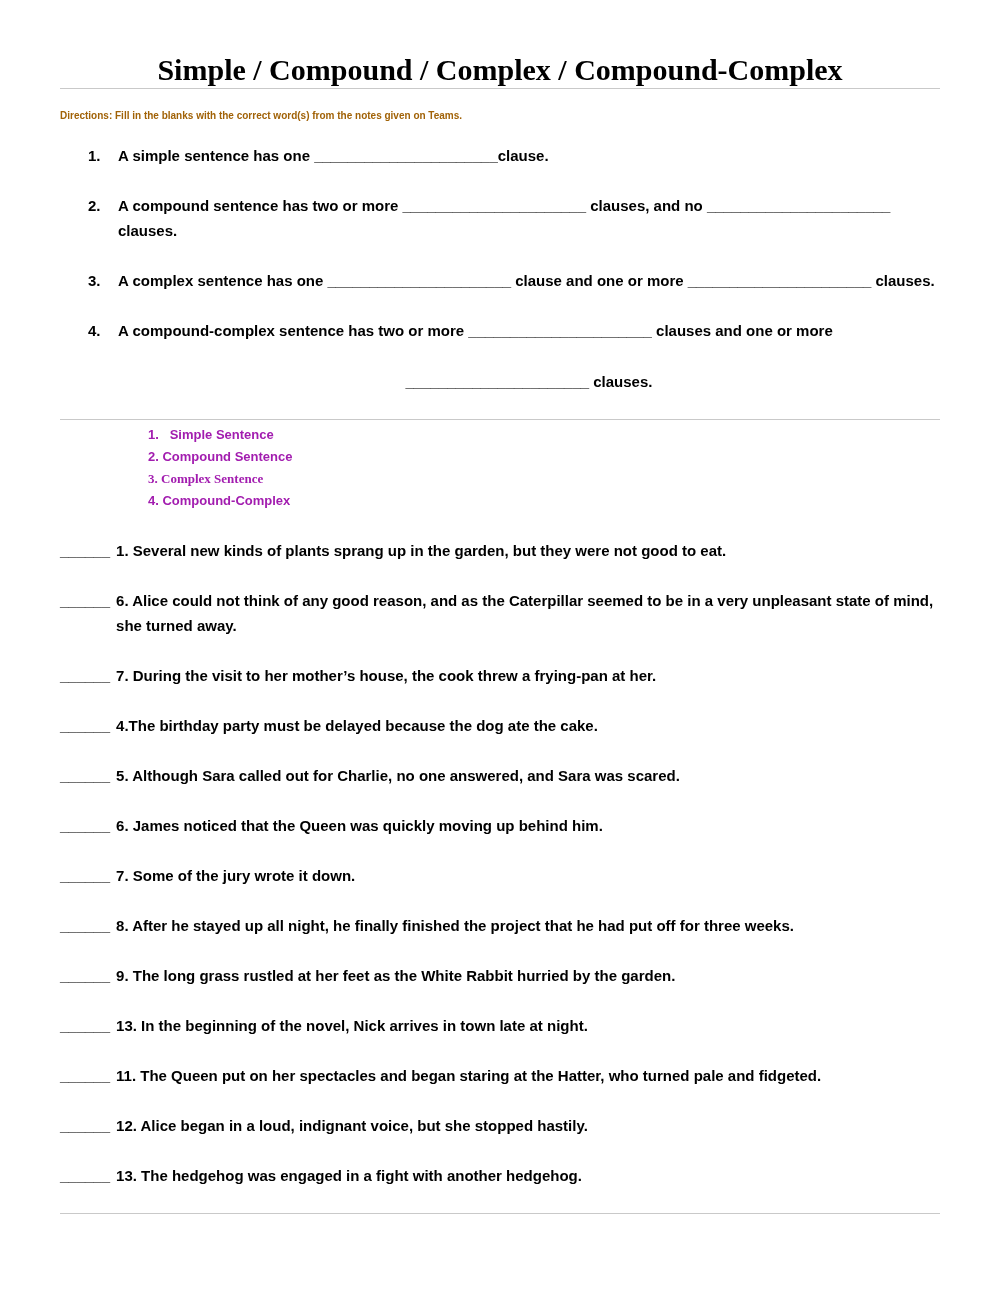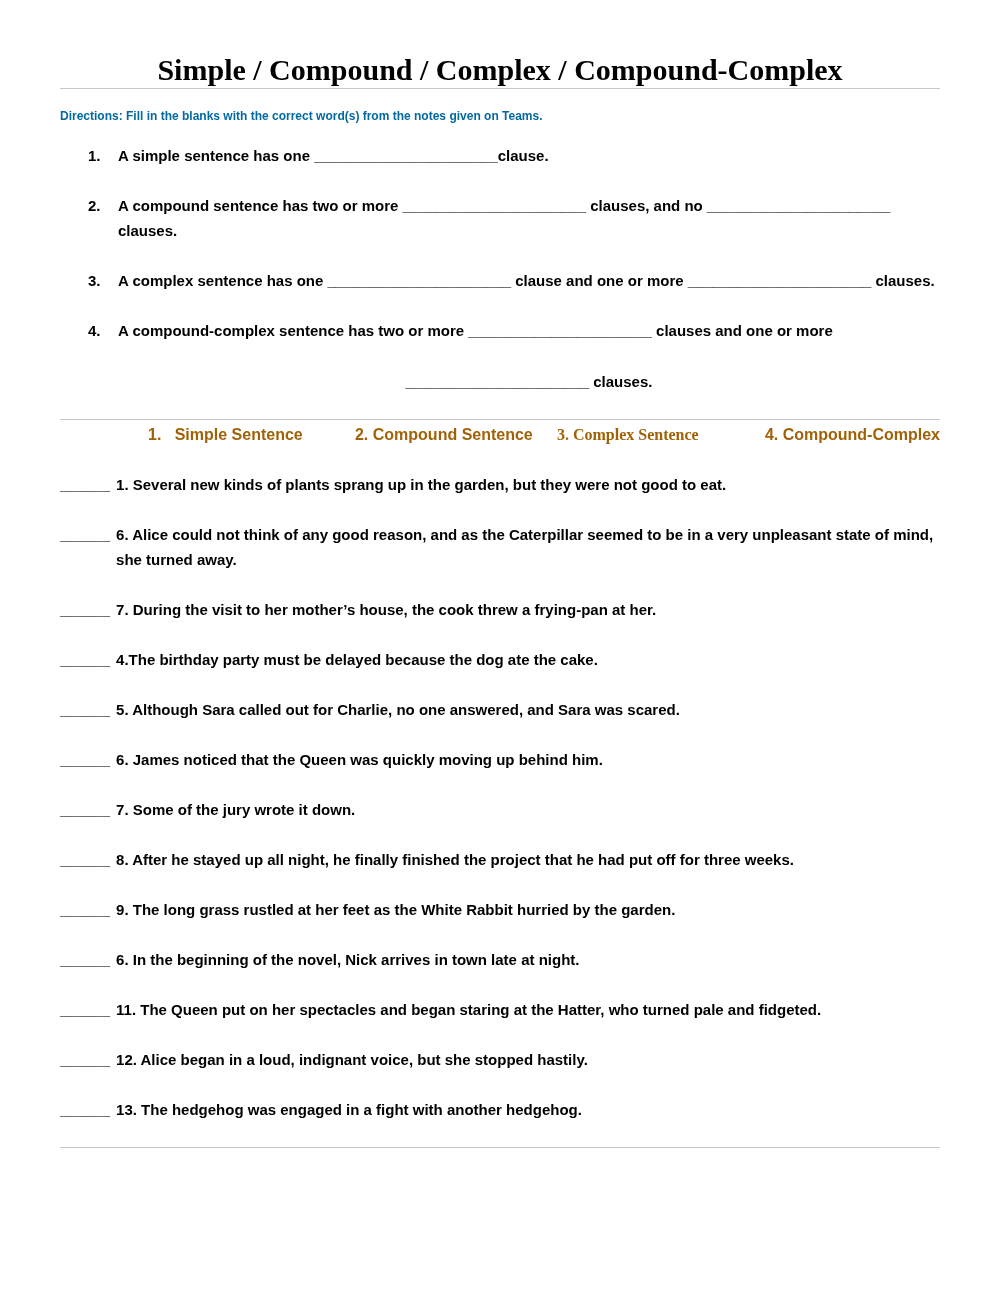--- a/index.html
+++ b/index.html
@@ -26,23 +26,23 @@
   hr.rule {
     border: none;
     border-top: 1px solid #c9c9c9;
     margin: 0;
   }
   .rule-top { margin-top: 16px; }
   .rule-mid { margin-top: 27px; }
   .rule-bottom { margin-top: 25px; }
 
   .directions {
-    color: #0369a1;
-    font-weight: bold;
-    font-size: 12px;
+    color: #a16207;
+    font-weight: bold;
+    font-size: 10px;
     line-height: 30px;
     margin: 12px 0 12px 0;
   }
 
   
   .fill-item {
     display: flex;
     font-weight: bold;
     font-size: 15px;
     line-height: 25px;
@@ -55,27 +55,28 @@
   .blank {
     font-weight: bold;
     letter-spacing: 0;
     white-space: nowrap;
     cursor: text;
   }
 
   
   .types {
     font-weight: bold;
-    font-size: 16px;
-    color: #a16207;
+    font-size: 13px;
+    color: #a21caf;
     margin: 4px 0 26px 0;
     padding-left: 88px;
     display: flex;
     white-space: pre;
     line-height: 22px;
+    flex-direction: column;
   }
   .types .t1 { width: 207px; }
   .types .t2 { width: 202px; }
   .types .t3 { width: 208px; font-family: Liberation Serif, serif; }
 
   .id-item {
     display: flex;
     font-weight: bold;
     font-size: 15px;
     line-height: 25px;
@@ -171,21 +172,21 @@
     <span class="id-text">8. After he stayed up all night, he finally finished the project that he had put off for three weeks.</span>
   </div>
 
   <div class="id-item">
     <span class="blank">______</span>
     <span class="id-text">9. The long grass rustled at her feet as the White Rabbit hurried by the garden.</span>
   </div>
 
   <div class="id-item">
     <span class="blank">______</span>
-    <span class="id-text">6. In the beginning of the novel, Nick arrives in town late at night.</span>
+    <span class="id-text">13. In the beginning of the novel, Nick arrives in town late at night.</span>
   </div>
 
   <div class="id-item">
     <span class="blank">______</span>
     <span class="id-text">11. The Queen put on her spectacles and began staring at the Hatter, who turned pale and fidgeted.</span>
   </div>
 
   <div class="id-item">
     <span class="blank">______</span>
     <span class="id-text">12. Alice began in a loud, indignant voice, but she stopped hastily.</span>

